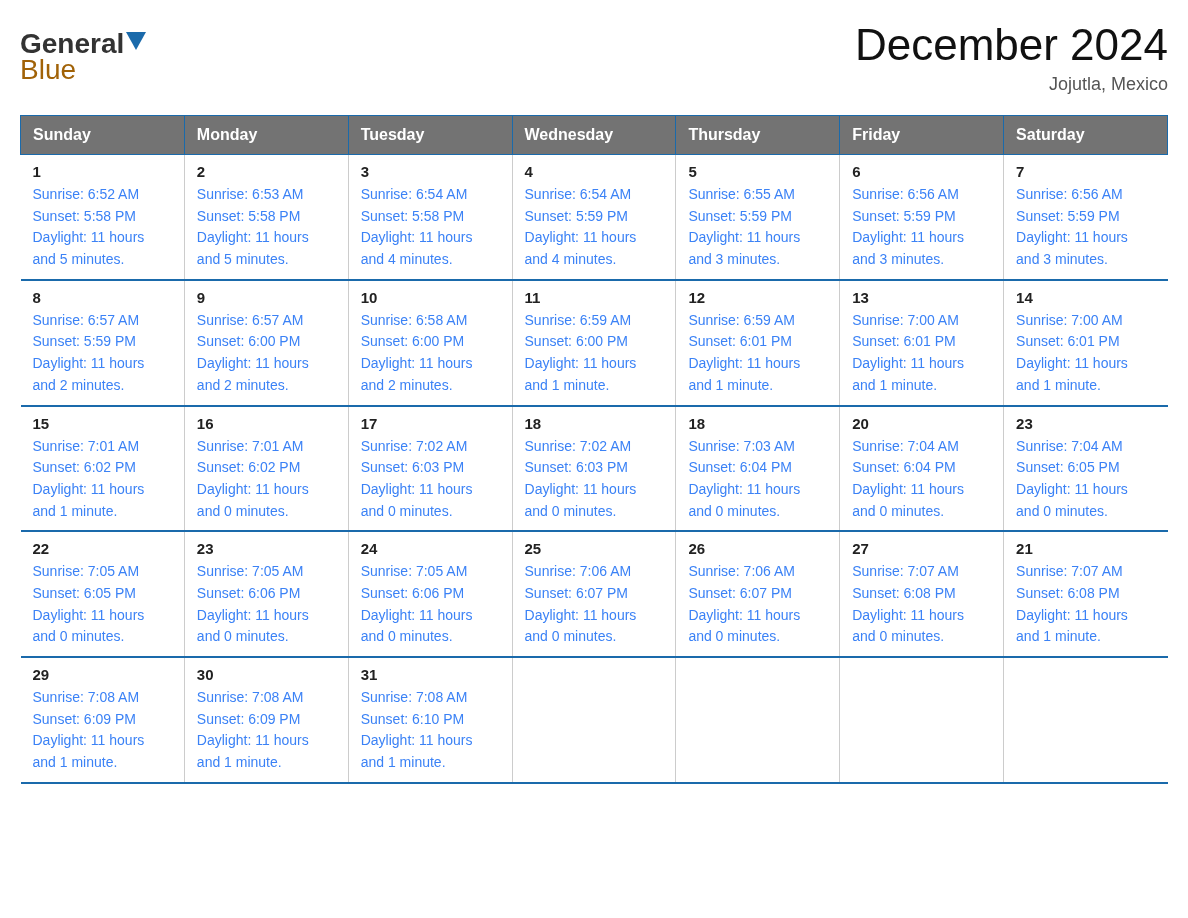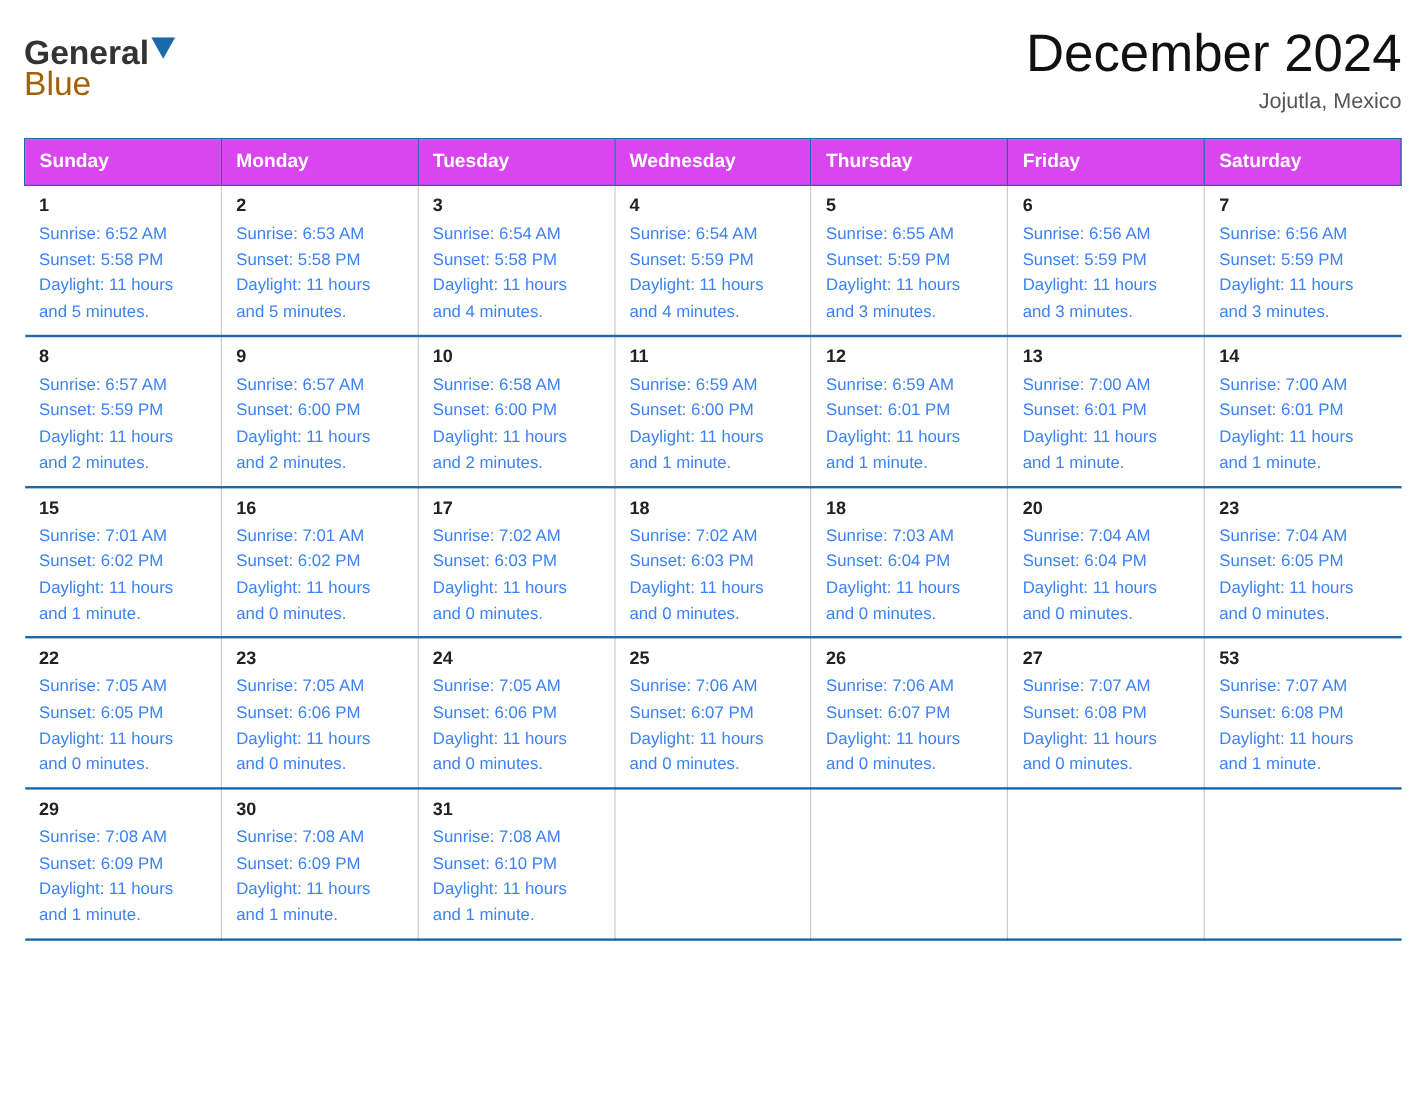--- a/index.html
+++ b/index.html
@@ -44,21 +44,21 @@
     .calendar-subtitle {
       font-size: 18px;
       color: #555;
       margin-top: 4px;
     }
     table {
       width: 100%;
       border-collapse: collapse;
     }
     thead tr {
-      background-color: #d946ef;
+      background-color: #737373;
     }
     thead th {
       color: #fff;
       text-align: left;
       padding: 10px 12px;
       font-size: 16px;
       font-weight: bold;
       border: 1px solid #1a6aab;
     }
     tbody tr {
@@ -237,21 +237,21 @@
         </td>
         <td>
           <span class="day-number">26</span>
         <div class="day-info">Sunrise: 7:06 AM<br>Sunset: 6:07 PM<br>Daylight: 11 hours<br>and 0 minutes.</div>
         </td>
         <td>
           <span class="day-number">27</span>
         <div class="day-info">Sunrise: 7:07 AM<br>Sunset: 6:08 PM<br>Daylight: 11 hours<br>and 0 minutes.</div>
         </td>
         <td>
-          <span class="day-number">53</span>
+          <span class="day-number">21</span>
         <div class="day-info">Sunrise: 7:07 AM<br>Sunset: 6:08 PM<br>Daylight: 11 hours<br>and 1 minute.</div>
         </td>
       </tr>
       <tr>
         <td>
           <span class="day-number">29</span>
         <div class="day-info">Sunrise: 7:08 AM<br>Sunset: 6:09 PM<br>Daylight: 11 hours<br>and 1 minute.</div>
         </td>
         <td>
           <span class="day-number">30</span>

